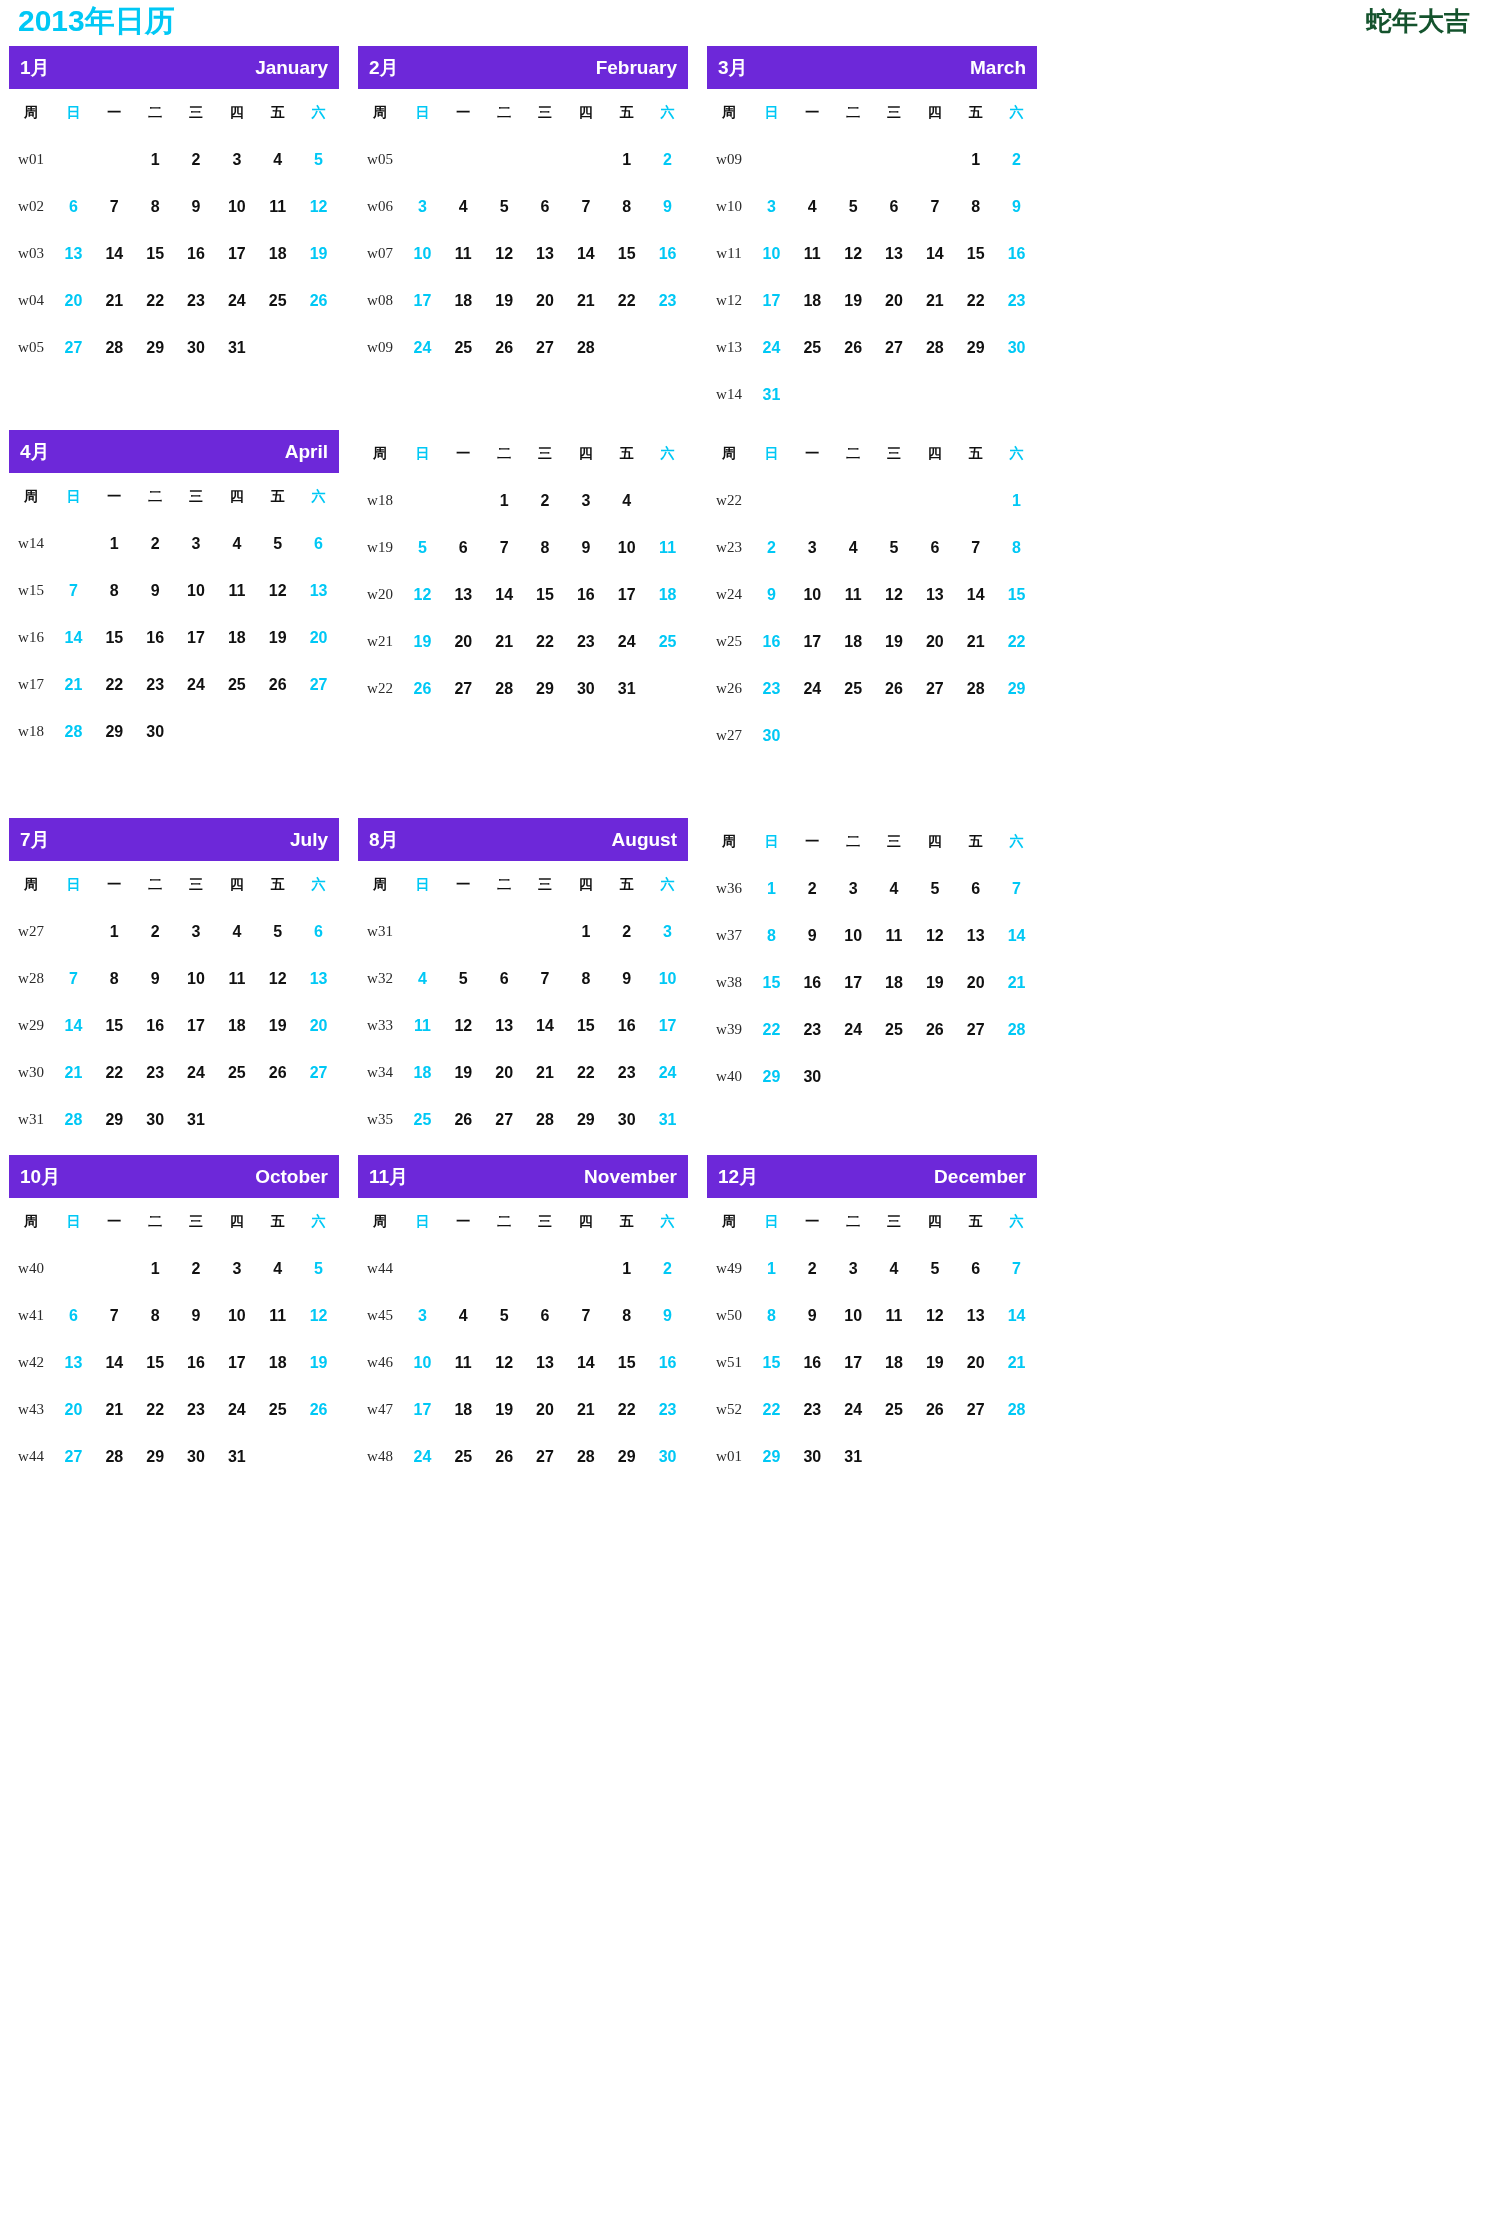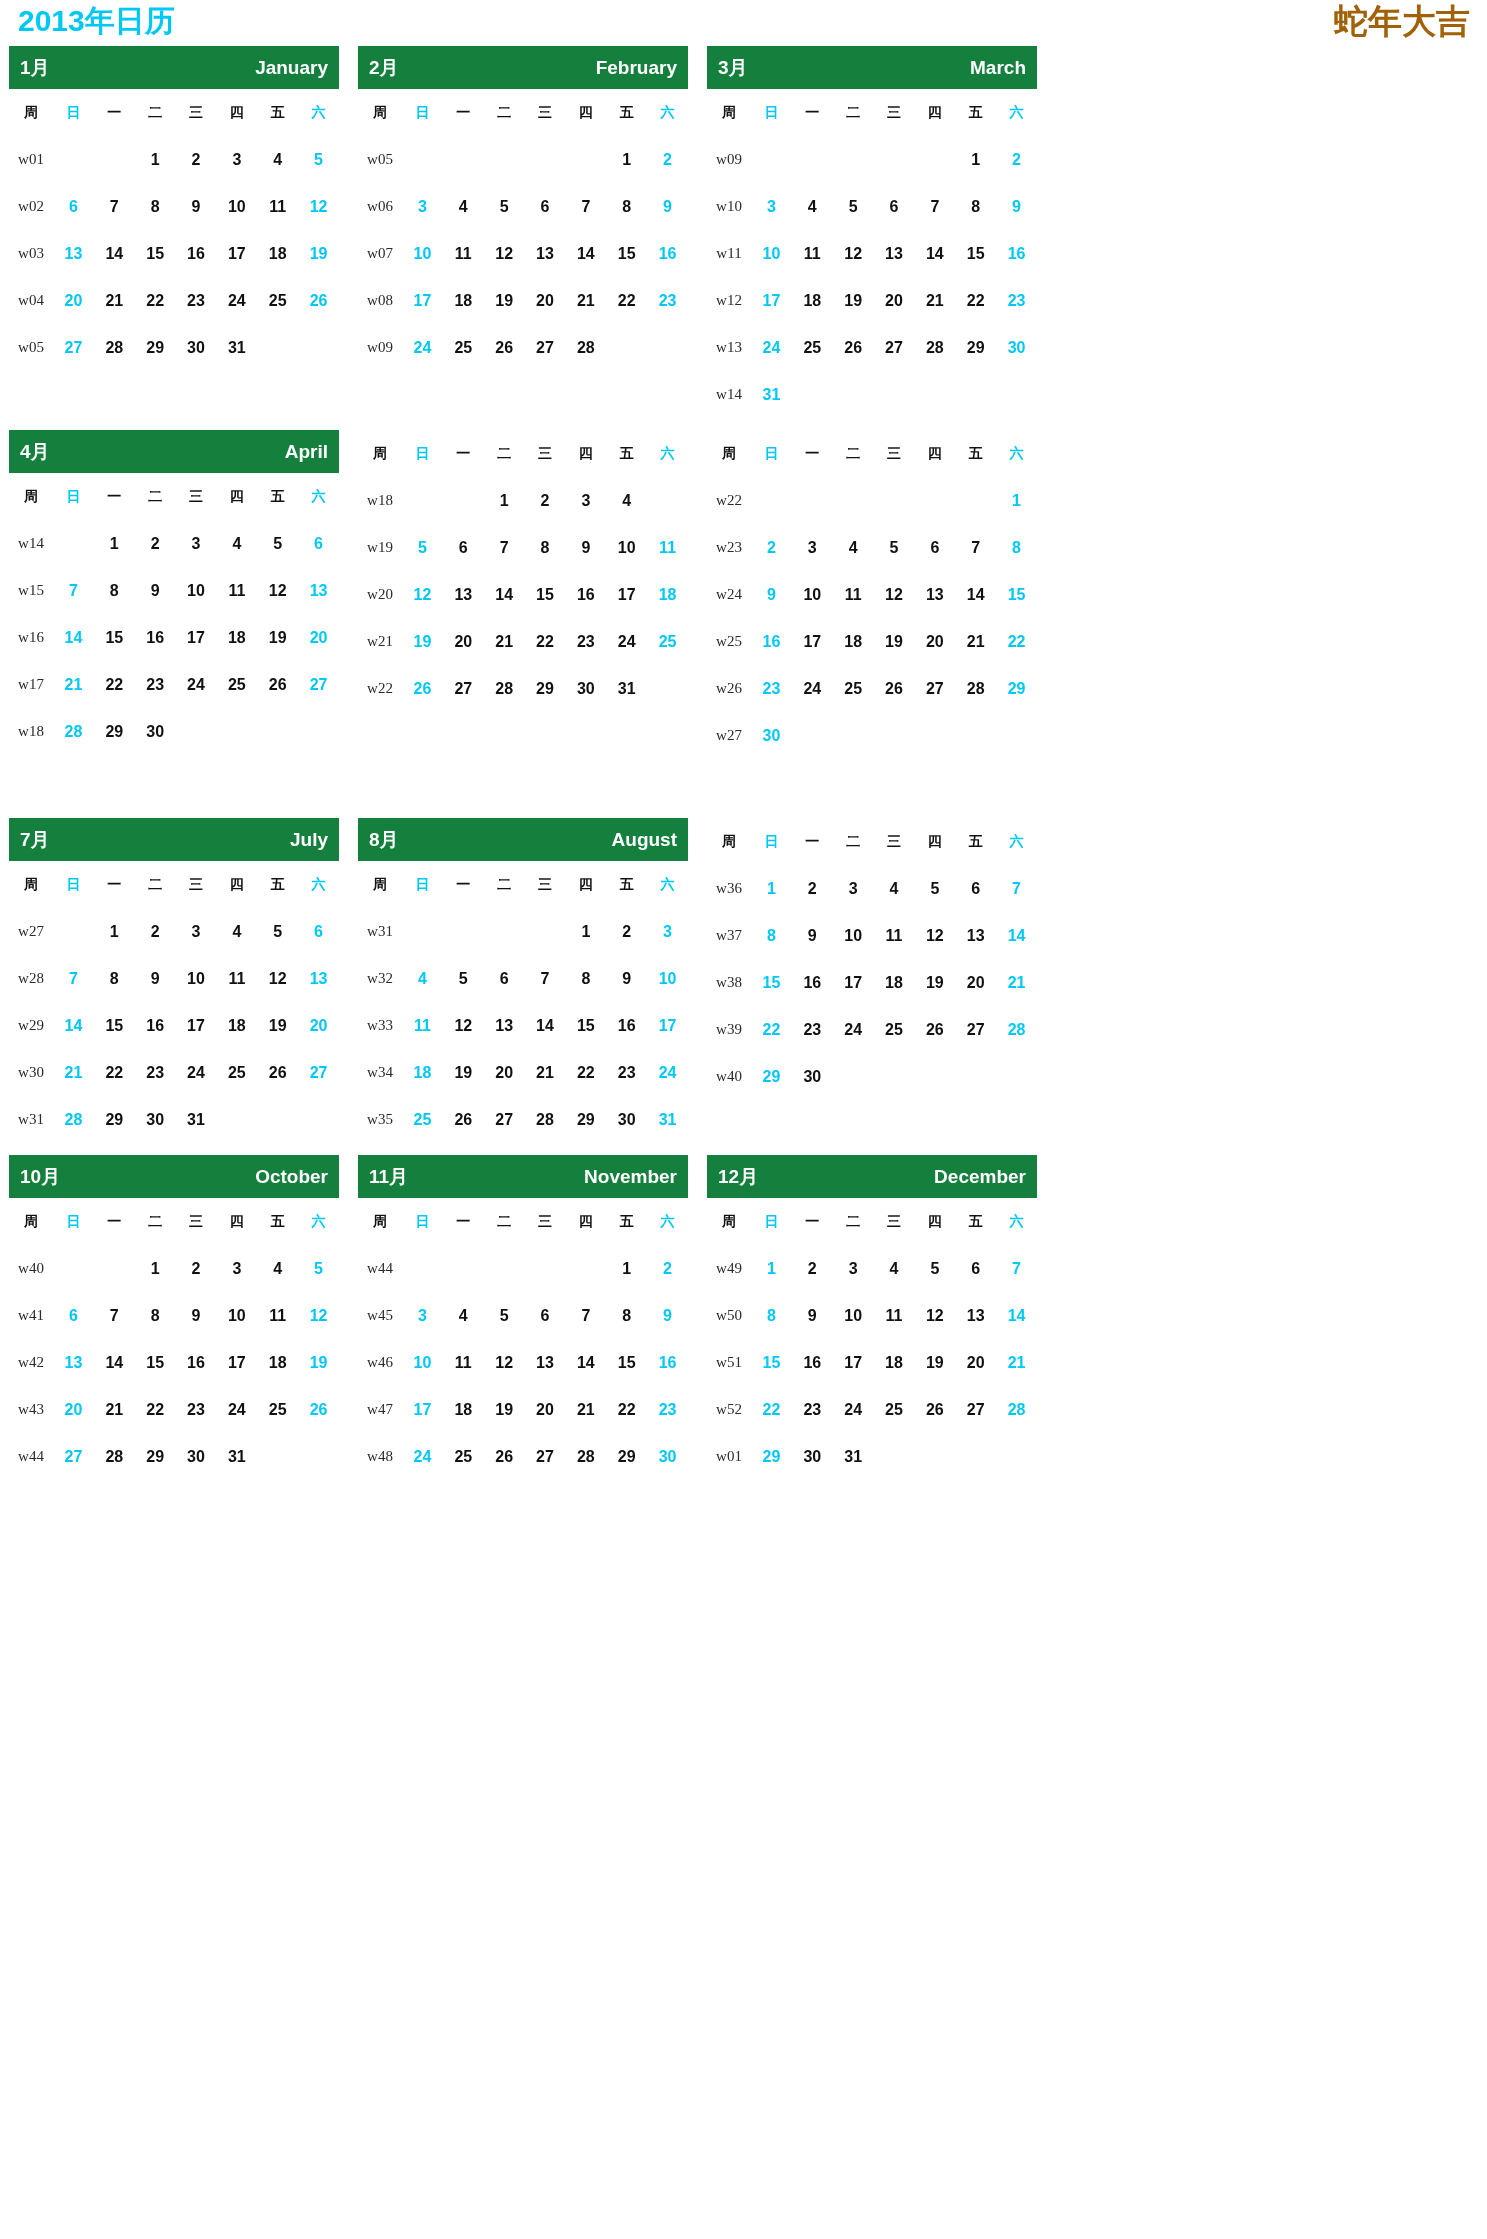--- a/index.html
+++ b/index.html
@@ -25,42 +25,42 @@
     padding: 0 8px 0 9px;
   }
   .title-left {
     font-size: 30px;
     font-weight: bold;
     color: #00c8f5;
     line-height: 34px;
     letter-spacing: 0px;
   }
   .title-right {
-    font-size: 34px;
+    font-size: 26px;
     font-weight: bold;
-    color: #a16207;
+    color: #14532d;
     line-height: 34px;
   }
 
   
   .quarter {
     display: flex;
     gap: 19px;
     padding: 0 0px;
     margin-bottom: 0px;
   }
   .q1 { margin-top: 8px; }
   .month {
     width: 330px;
     flex: 0 0 330px;
   }
 
   
   .month-head {
-    background: #15803d;
+    background: #6d28d9;
     height: 43px;
     display: flex;
     align-items: center;
     justify-content: space-between;
     padding: 0 11px 0 11px;
   }
   .month-cn {
     color: #ffffff;
     font-size: 19px;
     font-weight: bold;

